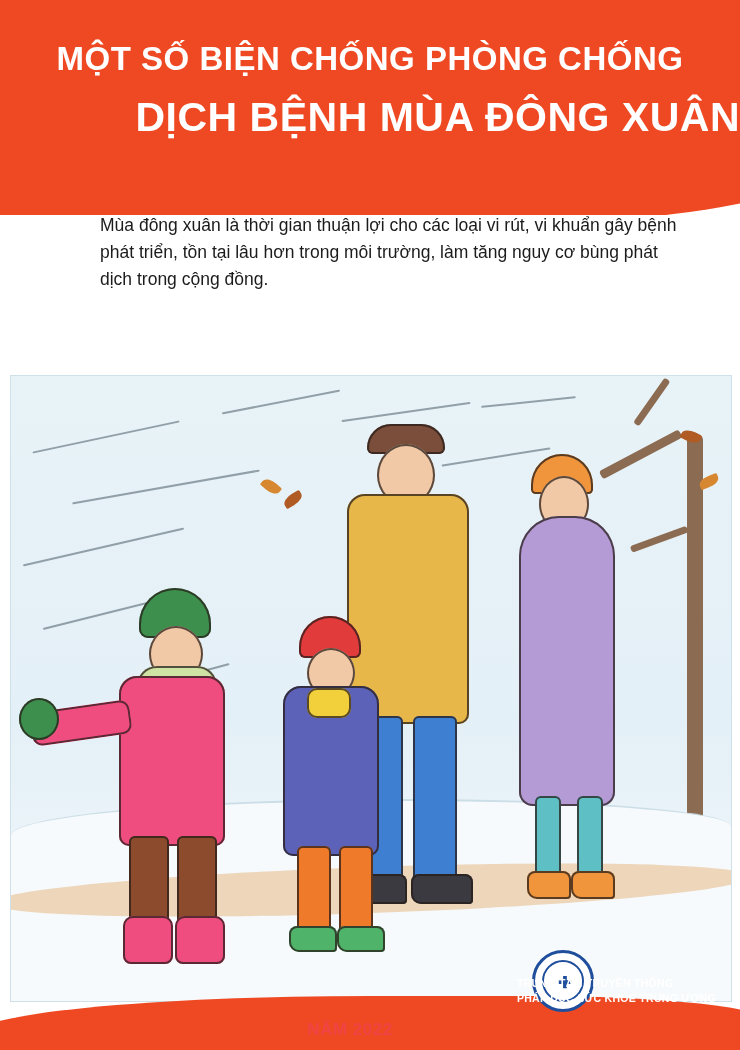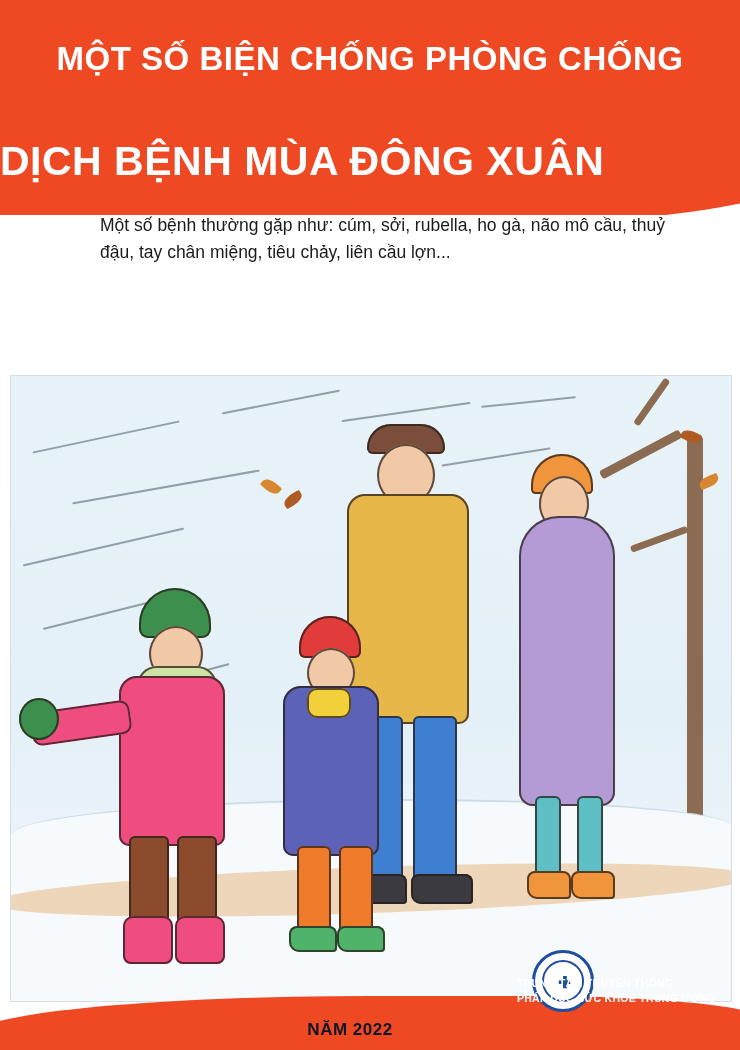--- a/index.html
+++ b/index.html
@@ -63,27 +63,26 @@
     color: #ffffff;
     font-size: 33px;
     font-weight: bold;
     letter-spacing: 0.5px;
     z-index: 5;
   }
   .title-line2 {
     position: absolute;
     left: 0; top: 94px;
     width: 740px;
-    text-align: left;
+    text-align: right;
     color: #ffffff;
     font-size: 41px;
     font-weight: bold;
     letter-spacing: 0.5px;
     z-index: 5;
-    margin-top: 44px;
   }
 
   
   .intro {
     position: absolute;
     left: 100px; top: 212px;
     width: 580px;
     z-index: 6;
   }
   .intro p {
@@ -176,21 +175,21 @@
     width: 800px; height: 72px;
     background: #ef4923;
     border-top-left-radius: 50% 40px;
     border-top-right-radius: 30% 26px;
   }
   .year {
     position: absolute;
     left: 250px; bottom: 10px;
     width: 200px;
     text-align: center;
-    color: #0f172a;
+    color: #ef4444;
     font-size: 17px;
     font-weight: bold;
     letter-spacing: .5px;
   }
   .org {
     position: absolute;
     right: 24px; bottom: 44px;
     text-align: left;
     color: #ffffff;
     font-size: 10.5px;
@@ -235,21 +234,21 @@
 
   <div class="header">
     <div class="header-bg"></div>
     <div class="header-curve"></div>
     <div class="header-curve2"></div>
   </div>
   <div class="title-line1">MỘT SỐ BIỆN CHỐNG PHÒNG CHỐNG</div>
   <div class="title-line2">DỊCH BỆNH MÙA ĐÔNG XUÂN</div>
 
   <div class="intro">
-    <p>Một số bệnh thường gặp như: cúm, sởi, rubella, ho gà, não mô cầu, thuỷ đậu, tay chân miệng, tiêu chảy, liên cầu lợn...</p>
+    <p>Mùa đông xuân là thời gian thuận lợi cho các loại vi rút, vi khuẩn gây bệnh phát triển, tồn tại lâu hơn trong môi trường, làm tăng nguy cơ bùng phát dịch trong cộng đồng.</p>
   </div>
 
   <div class="illustration">
 
     <div class="wind" style="left:20px;  top:60px;  width:150px; transform:rotate(-12deg);"></div>
     <div class="wind" style="left:60px;  top:110px; width:190px; transform:rotate(-10deg);"></div>
     <div class="wind" style="left:10px;  top:170px; width:165px; transform:rotate(-13deg);"></div>
     <div class="wind" style="left:30px;  top:235px; width:140px; transform:rotate(-14deg);"></div>
     <div class="wind" style="left:330px; top:35px;  width:130px; transform:rotate(-8deg);"></div>
     <div class="wind" style="left:430px; top:80px;  width:110px; transform:rotate(-9deg);"></div>

